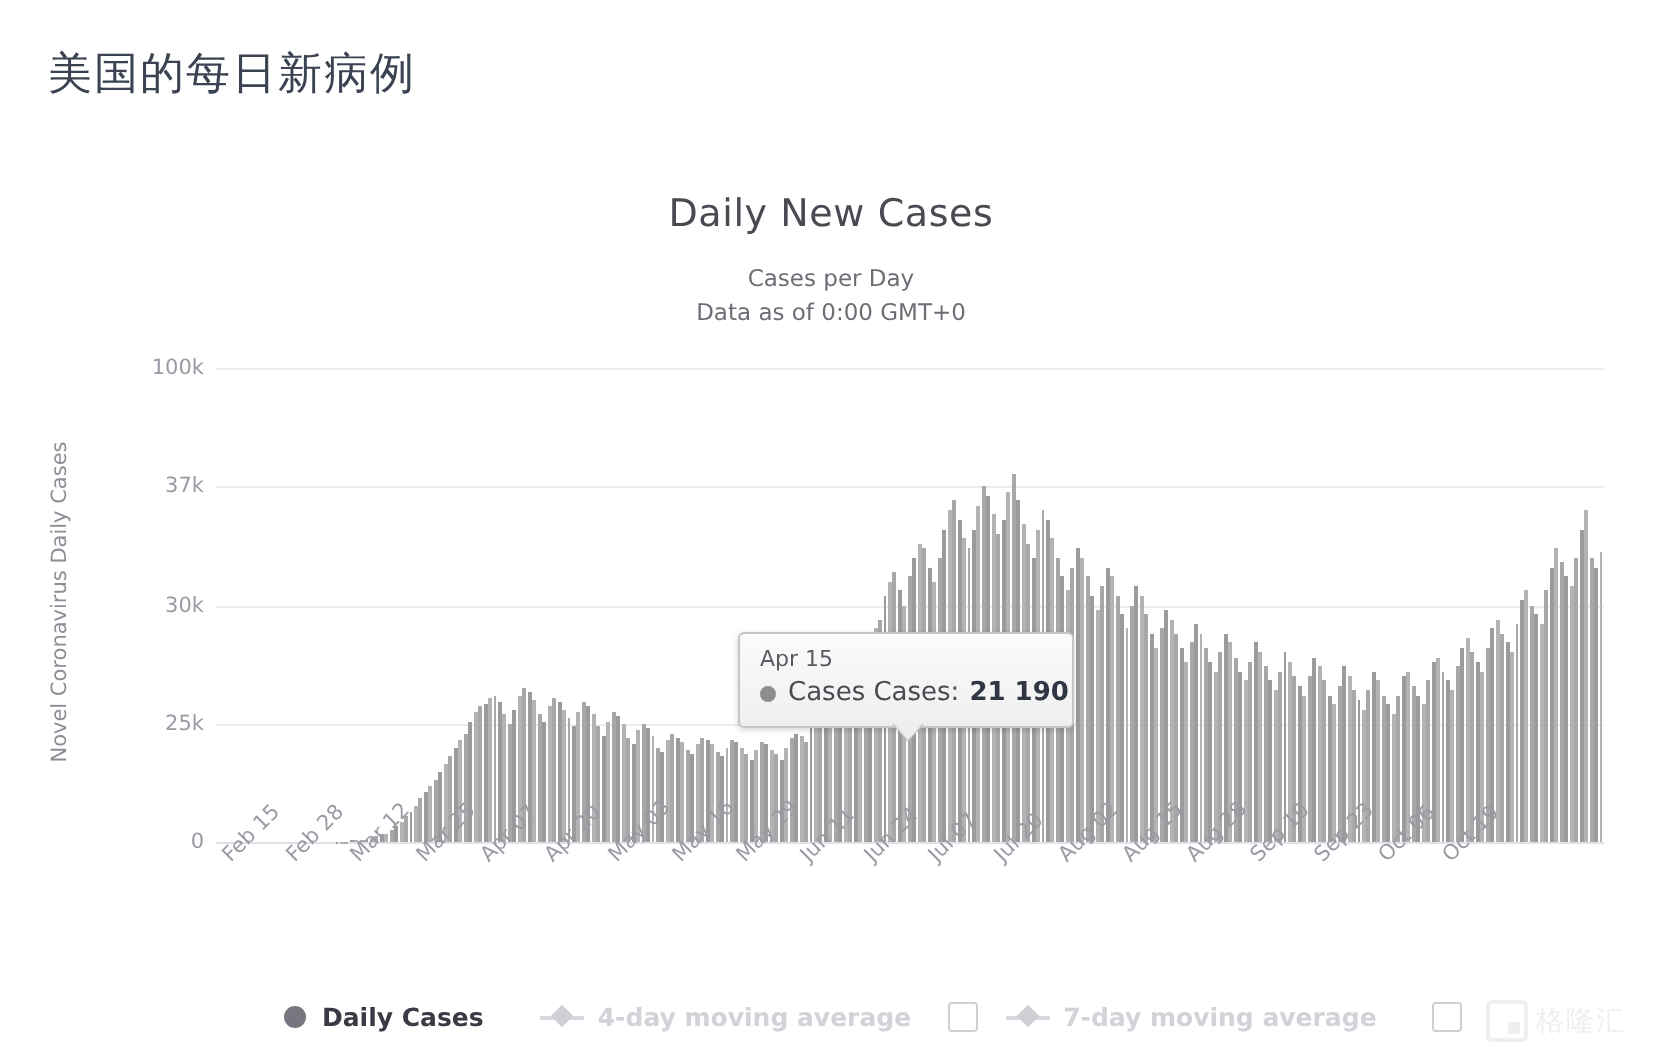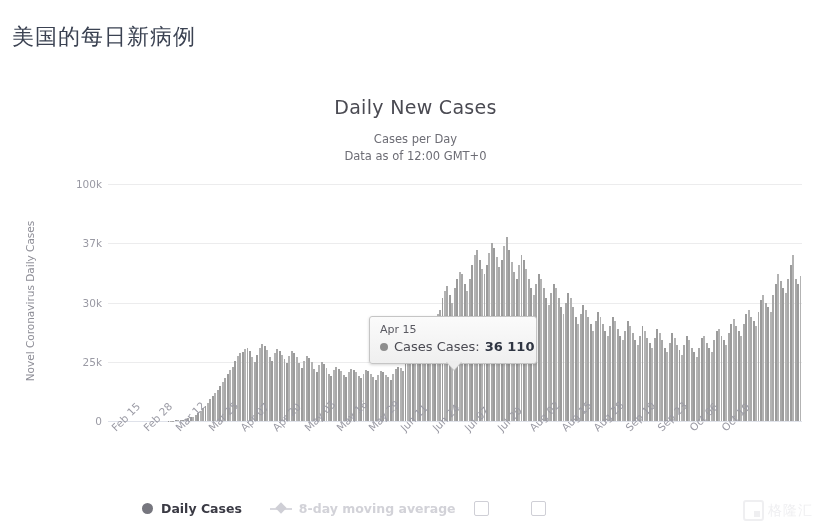--- a/index.html
+++ b/index.html
@@ -7,21 +7,21 @@
     background: #ffffff;
   }
   body {
     width: 831px; height: 531px;
     font-family: "DejaVu Sans", "Liberation Sans", sans-serif;
     overflow: hidden;
     position: relative;
   }
   #page-title {
     position: absolute;
-    left: 12px; top: 22px;
+    left: 24px; top: 22px;
     font-size: 22px;
     color: #3b4252;
     letter-spacing: 1px;
     font-family: "DejaVu Sans", "Liberation Sans", sans-serif;
   }
   #chart-card {
     position: absolute;
     left: 0; top: 80px;
     width: 831px; height: 451px;
   }
@@ -242,21 +242,21 @@
 </style>
 </head>
 <body>
 
 <div id="page-title">美国的每日新病例</div>
 
 <div id="chart-card">
 
   <div id="chart-sub1">Cases per Day</div>
   <div id="chart-title">Daily New Cases</div>
-  <div id="chart-sub2">Data as of 12:00 GMT+0</div>
+  <div id="chart-sub2">Data as of 0:00 GMT+0</div>
 
   <div id="y-axis-title">Novel Coronavirus Daily Cases</div>
 
   <div id="ytick-wrap">
       <div class="ytick" style="top: 341px;">0</div>
       <div class="ytick" style="top: 281.75px;">25k</div>
       <div class="ytick" style="top: 222.5px;">30k</div>
       <div class="ytick" style="top: 163.25px;">37k</div>
       <div class="ytick" style="top: 104px;">100k</div>
     </div>
@@ -574,44 +574,48 @@
       <div class="xlabel" style="left: 579.157px;">Oct 06</div>
       <div class="xlabel" style="left: 611.263px;">Oct 19</div>
     </div>
 
   <div id="tooltip-arrow"></div>
   <div id="tooltip">
     <div id="tt-date">Apr 15</div>
     <div id="tt-row">
       <span id="tt-dot"></span>
       <span>Cases Cases:</span>
-      <span id="tt-value">36 110</span>
+      <span id="tt-value">21 190</span>
     </div>
   </div>
 
   <div id="legend">
 
     <div class="legend-item">
       <span class="legend-dot"></span>
       <span class="legend-label-active">Daily Cases</span>
     </div>
 
     <div class="sp-28"></div>
 
     <div class="legend-item">
       <span class="legend-marker-muted"></span>
-      <span class="legend-label-muted">8-day moving average</span>
+      <span class="legend-label-muted">4-day moving average</span>
     </div>
 
     <div class="sp-18"></div>
 
     <div class="legend-checkbox"></div>
 
     <div class="sp-14"></div>
 
+    <div class="legend-item">
+      <span class="legend-marker-muted"></span>
+      <span class="legend-label-muted">7-day moving average</span>
+    </div>
 
     <div class="sp-28"></div>
 
     <div class="legend-checkbox"></div>
 
   </div>
 
   <div id="watermark">
     <span id="wm-mark"></span>
     <span id="wm-text">格隆汇</span>

